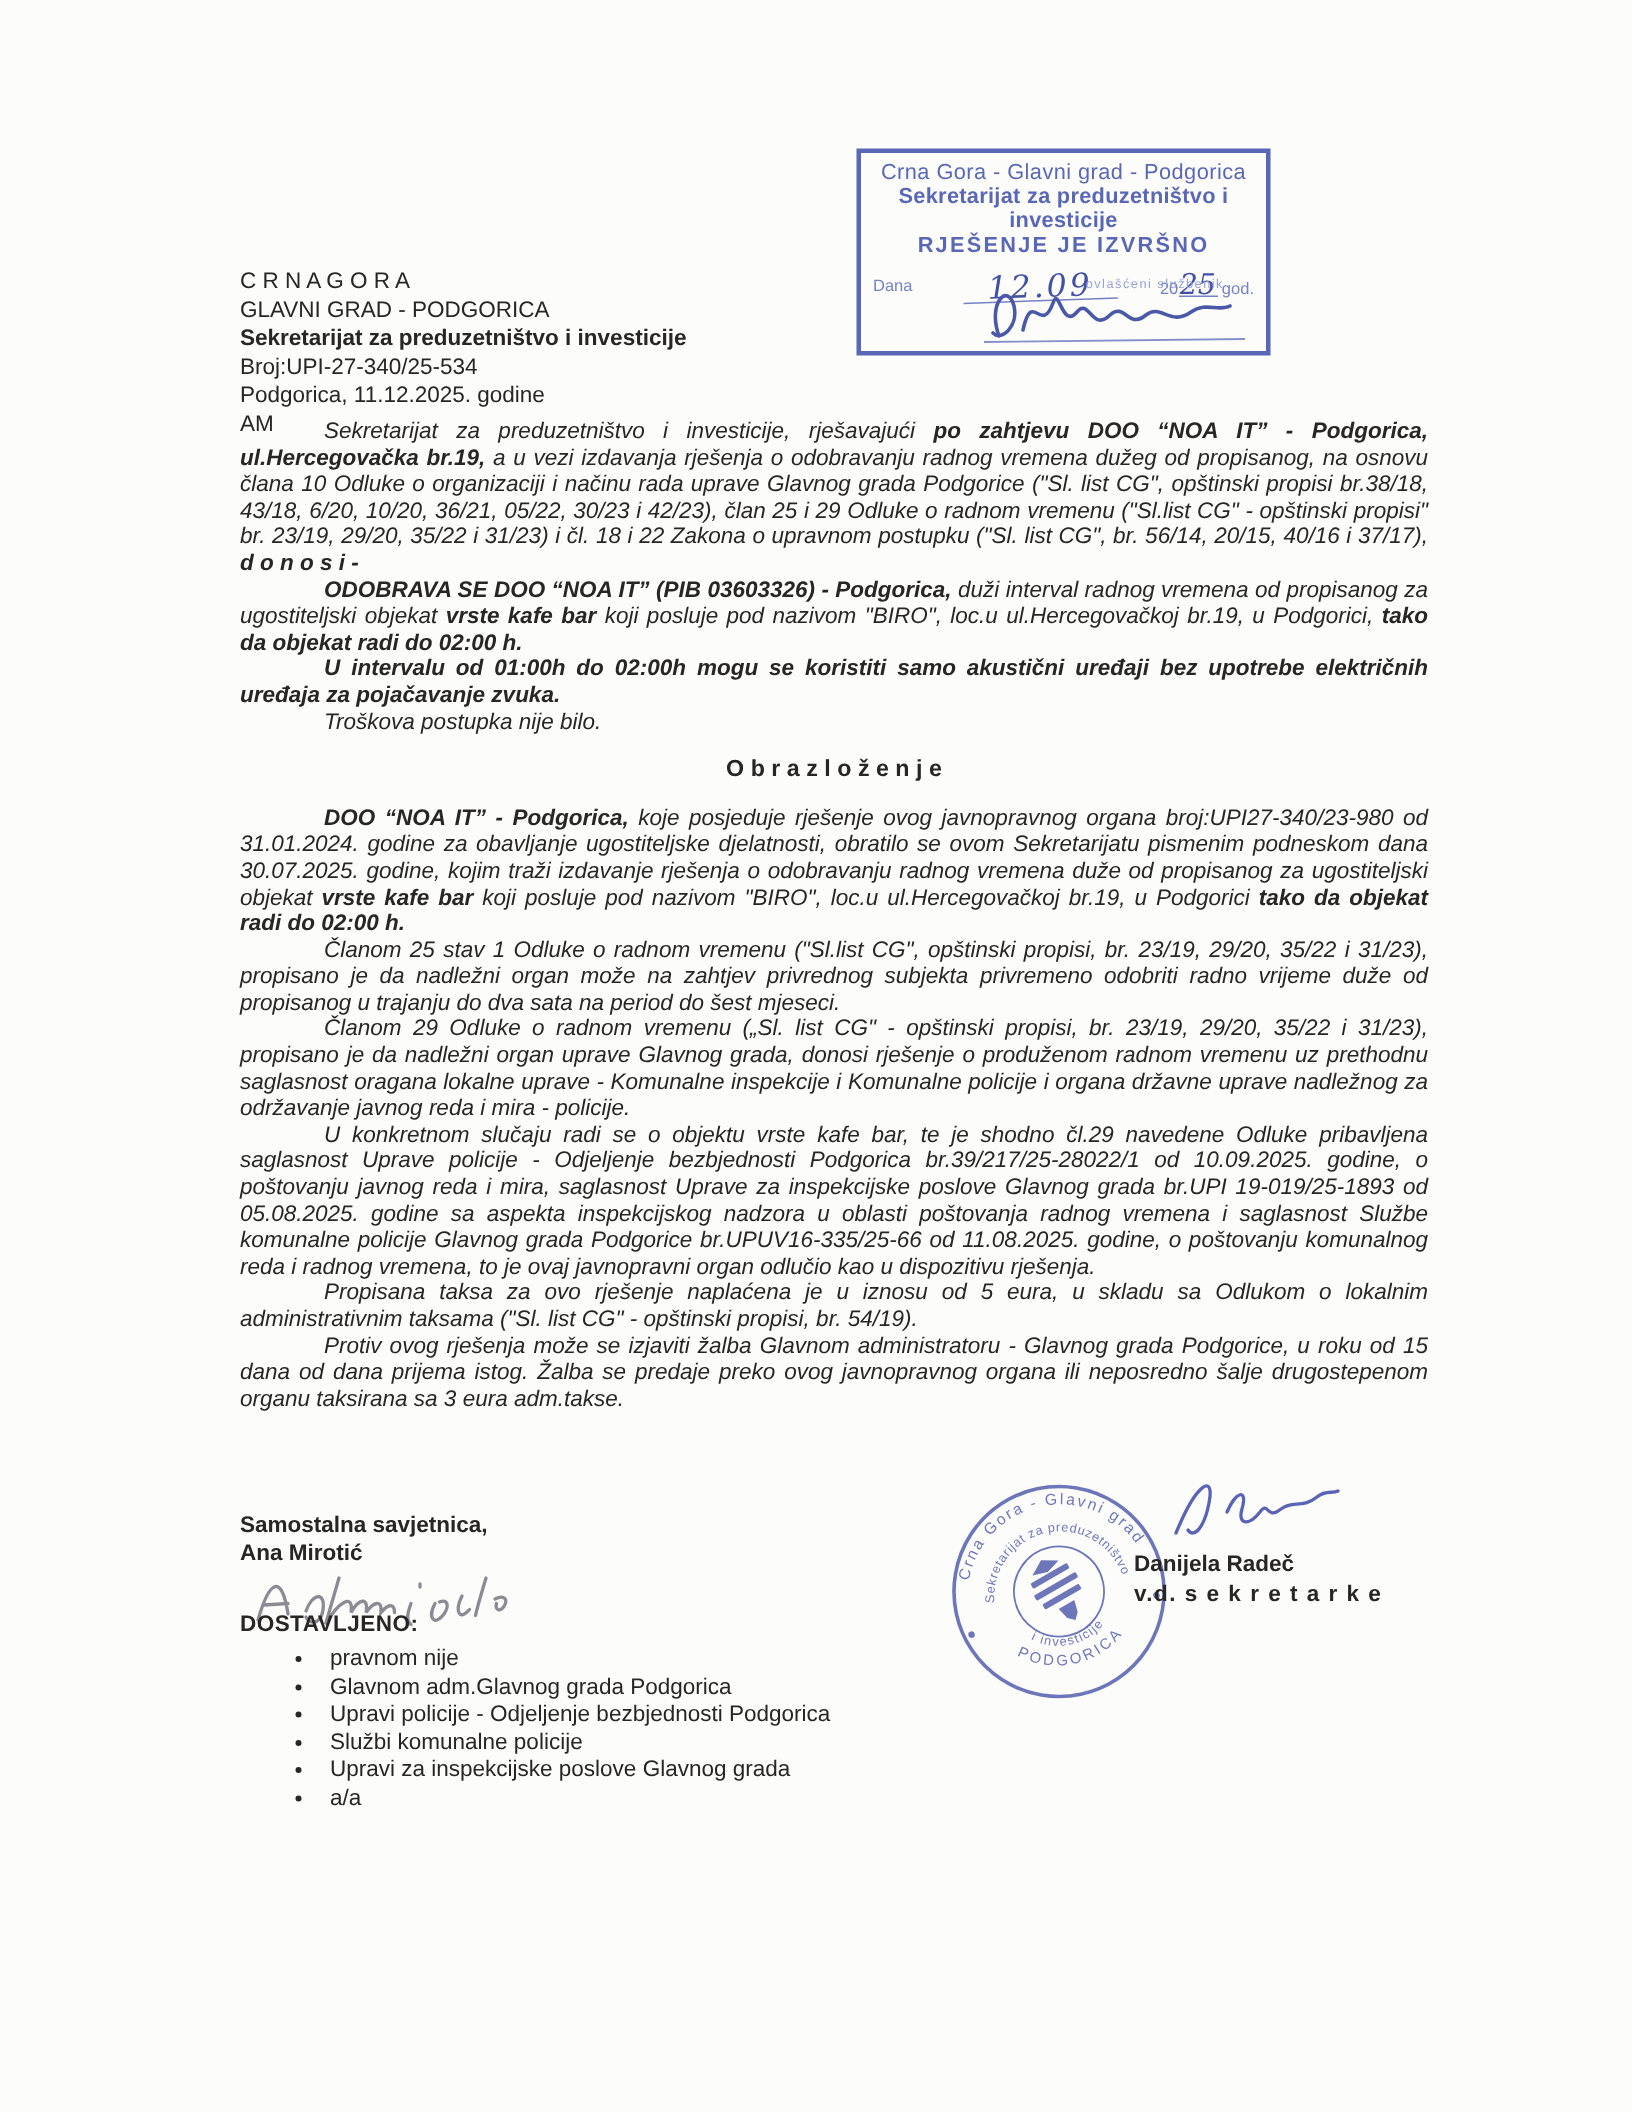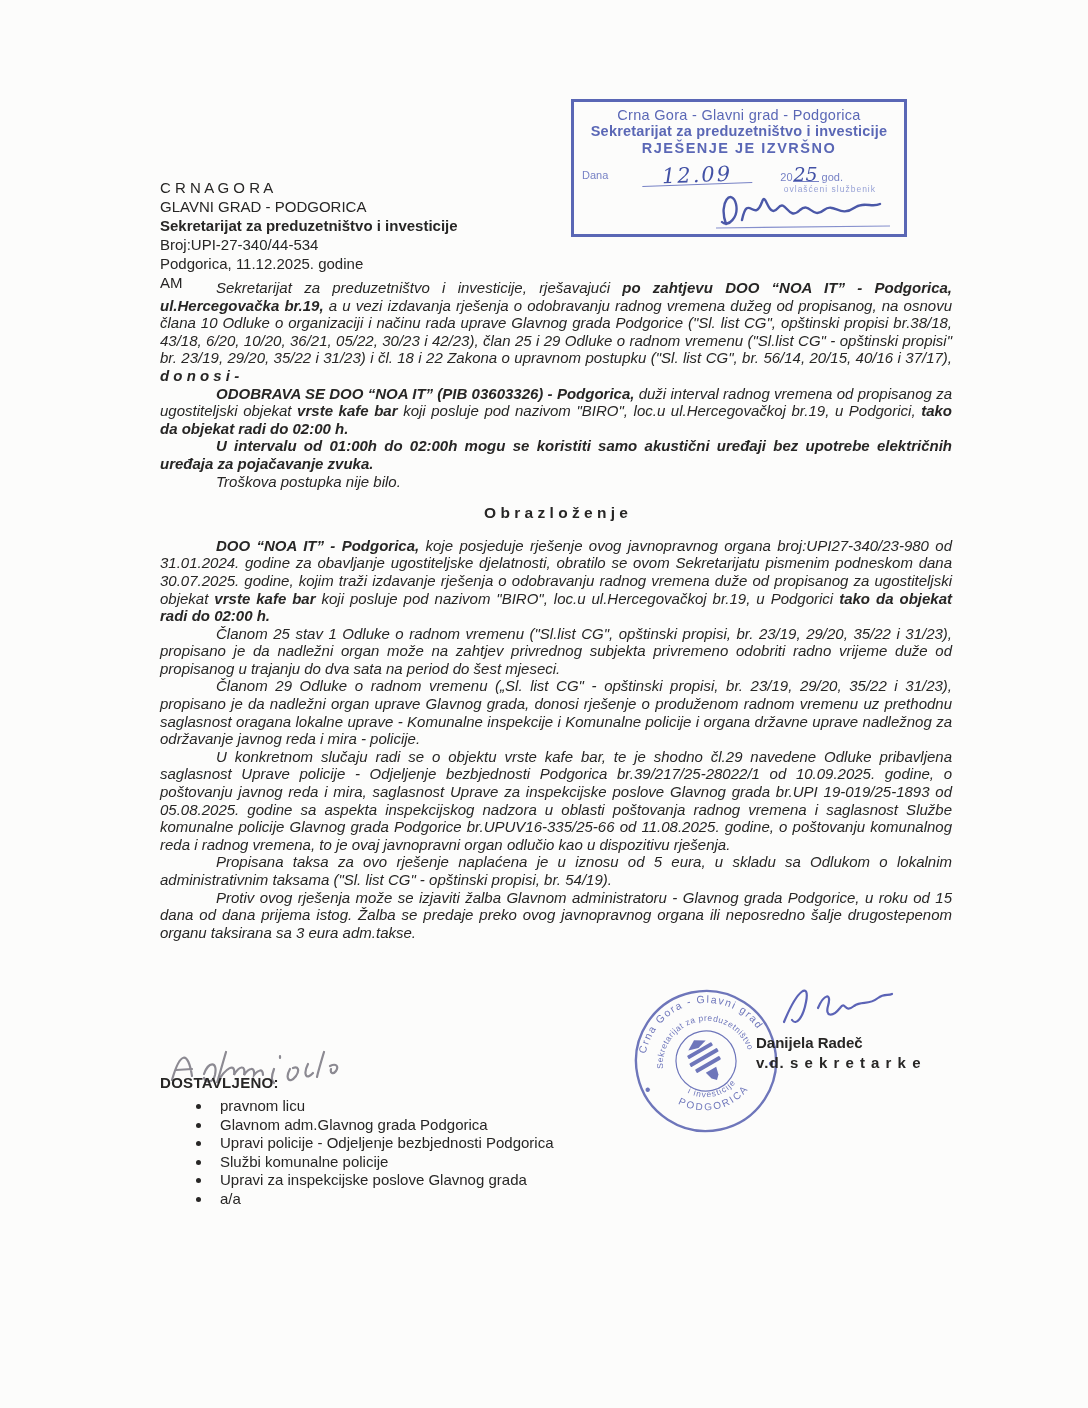--- a/index.html
+++ b/index.html
@@ -3,21 +3,21 @@
 <meta charset="utf-8">
 <style>
   html,body { margin:0; padding:0; background:#e8e8e8; }
   .page {
     position:relative; width:1088px; height:1408px; margin:0 auto;
     background:#fcfcfb; overflow:hidden;
     font-family:"Liberation Sans", sans-serif; color:#272625;
   }
   
   .rect-stamp {
-    position:absolute; left:571px; top:99px; width:336px; height:138px;
+    position:absolute; left:571px; top:99px; width:276px; height:138px;
     border:3px solid #4d5bb0; box-sizing:border-box; padding:5px 8px 2px;
     color:#4d5bb0; opacity:.92;
   }
   .rect-stamp .l1 { font-size:14.5px; text-align:center; letter-spacing:.3px; }
   .rect-stamp .l2 { font-size:14.5px; font-weight:700; text-align:center; letter-spacing:.2px; }
   .rect-stamp .l3 { font-size:14.5px; font-weight:700; text-align:center; letter-spacing:1.5px; margin-top:1px; }
   .rect-stamp .date-row { display:flex; align-items:center; margin-top:10px; font-size:11px; color:#6b77c0;gap:28px; }
   .rect-stamp .date-label { margin-right:6px; padding-bottom:2px; }
   .hand { font-family:"DejaVu Serif", serif; font-style:italic; color:#33439e; }
   .date-slot {
@@ -74,21 +74,21 @@
     <svg class="stamp-sig" width="190" height="48" viewBox="0 0 190 48">
       <path d="M18,40 C10,18 24,4 28,20 C31,33 20,44 14,38 M34,36 C40,8 46,40 54,18 C58,6 60,36 70,24 C78,14 80,38 92,26 C102,17 104,36 116,26 C126,18 132,34 146,24 C156,17 164,24 172,20" fill="none" stroke="#3c4ba2" stroke-width="2.4" stroke-linecap="round"></path>
       <line x1="8" y1="44" x2="182" y2="42" stroke="#7b86c9" stroke-width="1.2"></line>
     </svg>
   </div>
 
   <div class="letterhead">
     <div>C R N A   G O R A</div>
     <div>GLAVNI GRAD - PODGORICA</div>
     <div class="bold">Sekretarijat za preduzetništvo i investicije</div>
-    <div>Broj:UPI-27-340/44-534</div>
+    <div>Broj:UPI-27-340/25-534</div>
     <div>Podgorica, 11.12.2025. godine</div>
     <div>AM</div>
   </div>
 
   <div class="doc-body">
     <p><span>Sekretarijat za preduzetništvo i investicije, rješavajući </span><span style="font-weight: 700;">po zahtjevu DOO “NOA IT” - Podgorica, ul.Hercegovačka br.19, </span><span>a u vezi izdavanja rješenja o odobravanju radnog vremena dužeg od propisanog, na osnovu člana 10 Odluke o organizaciji i načinu rada uprave Glavnog grada Podgorice ("Sl. list CG", opštinski propisi br.38/18, 43/18, 6/20, 10/20, 36/21, 05/22, 30/23 i 42/23), član 25 i 29 Odluke o radnom vremenu ("Sl.list CG" - opštinski propisi" br. 23/19, 29/20, 35/22 i 31/23) i čl. 18 i 22 Zakona o upravnom postupku ("Sl. list CG", br. 56/14, 20/15, 40/16 i 37/17),  </span><span style="font-weight: 700;">d o n o s i -</span></p>
 
 
     <p><span style="font-weight: 700;">ODOBRAVA SE DOO “NOA IT” (PIB 03603326) - Podgorica, </span><span>duži interval radnog vremena od propisanog za ugostiteljski objekat </span><span style="font-weight: 700;">vrste kafe bar </span><span>koji posluje pod nazivom "BIRO", loc.u ul.Hercegovačkoj br.19, u Podgorici, </span><span style="font-weight: 700;">tako da objekat radi do 02:00 h.</span></p>
     <p><span style="font-weight: 700;">U intervalu od 01:00h do 02:00h mogu se koristiti samo akustični uređaji bez upotrebe električnih uređaja za pojačavanje zvuka.</span></p>
@@ -97,20 +97,24 @@
     <div class="doc-heading obr">O b r a z l o ž e n j e</div>
 
     <p><span style="font-weight: 700;">DOO “NOA IT” - Podgorica, </span><span>koje posjeduje rješenje ovog javnopravnog organa broj:UPI27-340/23-980 od 31.01.2024. godine za obavljanje ugostiteljske djelatnosti, obratilo se ovom Sekretarijatu pismenim podneskom dana 30.07.2025. godine, kojim traži izdavanje rješenja o odobravanju radnog vremena duže od propisanog za ugostiteljski objekat </span><span style="font-weight: 700;">vrste  kafe  bar </span><span>koji posluje pod nazivom "BIRO", loc.u ul.Hercegovačkoj br.19, u Podgorici </span><span style="font-weight: 700;">tako da objekat radi do 02:00 h.</span></p>
     <p><span>Članom 25 stav 1 Odluke o radnom vremenu ("Sl.list CG", opštinski propisi, br. 23/19, 29/20, 35/22 i 31/23), propisano je da nadležni organ može na zahtjev privrednog subjekta privremeno odobriti radno vrijeme duže od propisanog u trajanju do dva sata na period do šest mjeseci.</span></p>
     <p><span>Članom 29 Odluke o radnom vremenu („Sl. list CG" - opštinski propisi, br. 23/19, 29/20, 35/22 i 31/23), propisano je da nadležni organ uprave Glavnog grada, donosi rješenje o produženom radnom vremenu uz prethodnu saglasnost oragana lokalne uprave - Komunalne inspekcije i Komunalne policije i organa državne uprave nadležnog za održavanje javnog reda i mira - policije.</span></p>
     <p><span>U konkretnom slučaju radi se o objektu vrste kafe bar, te je shodno čl.29 navedene Odluke pribavljena saglasnost Uprave policije - Odjeljenje bezbjednosti Podgorica br.39/217/25-28022/1 od 10.09.2025. godine, o poštovanju javnog reda i mira, saglasnost Uprave za inspekcijske poslove Glavnog grada br.UPI 19-019/25-1893 od 05.08.2025. godine sa aspekta inspekcijskog nadzora u oblasti poštovanja radnog vremena i saglasnost Službe komunalne policije Glavnog grada Podgorice br.UPUV16-335/25-66 od 11.08.2025. godine, o poštovanju komunalnog reda i radnog vremena, to je ovaj javnopravni organ odlučio kao u dispozitivu rješenja.</span></p>
     <p><span>Propisana taksa za ovo rješenje naplaćena je u iznosu od 5 eura, u skladu sa Odlukom o lokalnim administrativnim taksama ("Sl. list CG" - opštinski propisi, br. 54/19).</span></p>
     <p><span>Protiv ovog rješenja može se izjaviti žalba Glavnom administratoru - Glavnog grada Podgorice, u roku od 15 dana od dana prijema istog. Žalba se predaje preko ovog  javnopravnog organa ili neposredno šalje drugostepenom organu taksirana sa 3 eura adm.takse.</span></p>
   </div>
 
+  <div class="sig-left">
+    <div>Samostalna savjetnica,</div>
+    <div>Ana Mirotić</div>
+  </div>
   <svg class="sig-left-svg" width="240" height="52" viewBox="0 0 240 52">
     <path d="M10,38 C18,10 26,8 30,34 M14,28 L30,27 M42,32 C46,20 56,18 53,33 C51,41 44,41 42,36 M64,10 C60,24 57,34 55,41 C64,25 74,20 72,33 C77,24 84,22 82,33 C87,26 93,24 92,33 C96,28 101,26 101,33 M112,27 C109,35 109,39 112,41 M118,14 L118,16 M128,27 C123,36 127,43 134,34 C138,28 136,24 131,26 M146,22 C141,32 144,39 151,31 M162,10 C159,20 156,30 155,35 M168,24 C174,21 177,24 174,29 C171,33 168,31 169,27" fill="none" stroke="#8c8a92" stroke-width="2.2" stroke-linecap="round"></path>
   </svg>
 
   <svg class="round-stamp" width="152" height="152" viewBox="0 0 152 152">
     <defs>
       <path id="arcOuterTop" d="M 14,80 A 62,62 0 1 1 138,80"></path>
       <path id="arcOuterBottom" d="M 22,84 A 56,56 0 0 0 130,84"></path>
       <path id="arcInnerTop" d="M 32,80 A 44,44 0 1 1 120,80"></path>
       <path id="arcInnerBottom" d="M 38,82 A 39,39 0 0 0 114,82"></path>
@@ -144,21 +148,21 @@
     <path d="M14,44 C28,10 40,4 36,24 C33,40 26,48 22,42 M48,30 C54,16 62,14 58,28 C55,38 62,40 70,30 C76,22 74,36 84,28 C92,22 98,28 108,20 C114,15 118,18 122,16" fill="none" stroke="#5b63b6" stroke-width="2.2" stroke-linecap="round"></path>
   </svg>
   <div class="sig-right">
     <div>Danijela Radeč</div>
     <div class="spaced">v.d. s e k r e t a r k e</div>
   </div>
 
   <div class="dostavljeno">
     <div class="title">DOSTAVLJENO:</div>
     <ul>
-        <li>pravnom licu</li>
+        <li>pravnom nije</li>
         <li>Glavnom adm.Glavnog grada Podgorica</li>
         <li>Upravi policije - Odjeljenje bezbjednosti Podgorica</li>
         <li>Službi komunalne policije</li>
         <li>Upravi za inspekcijske poslove Glavnog grada</li>
         <li>a/a</li>
       </ul>
   </div>
 
 </div>
 

